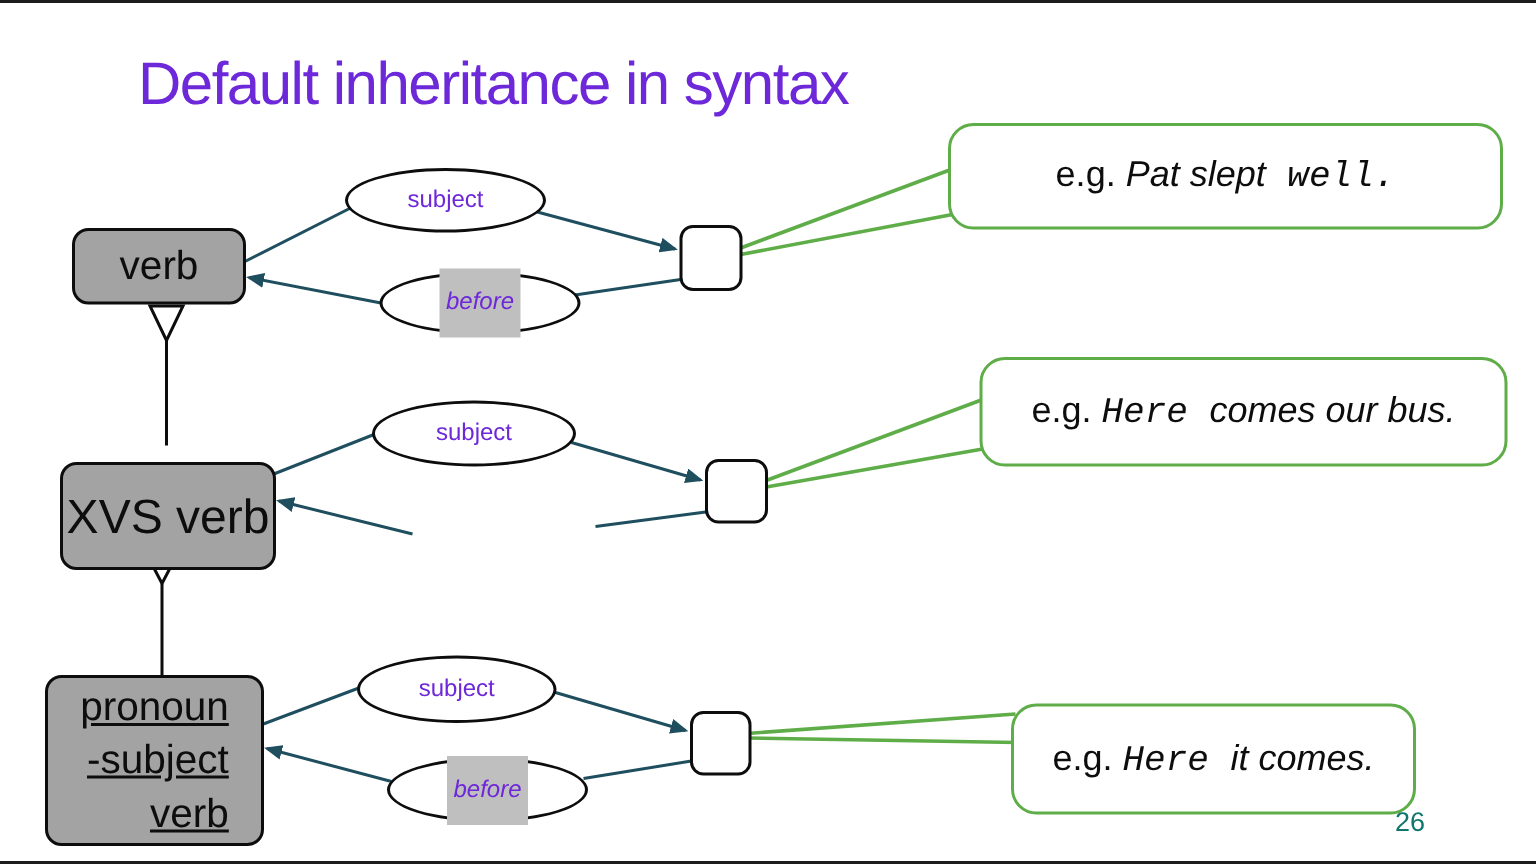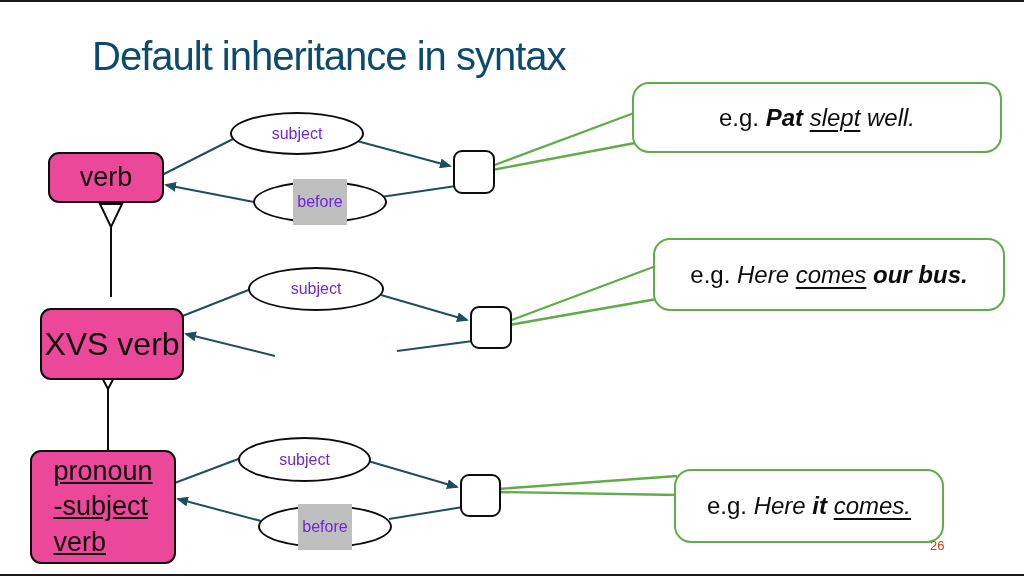--- a/index.html
+++ b/index.html
@@ -5,64 +5,64 @@
   html,body{margin:0;padding:0;background:#e8e8e8;}
   .slide{
     position:relative;width:1024px;height:576px;background:#ffffff;
     font-family:"Liberation Sans", sans-serif;color:#0d0d0d;overflow:hidden;
   }
   .edge-line{position:absolute;left:0;width:1024px;height:2px;background:#1c1c1c;}
   .edge-top{top:0;}
   .edge-bottom{bottom:0;}
   .title{
     position:absolute;left:92px;top:34px;font-size:40px;letter-spacing:-1px;
-    color:#0c4a6e;white-space:nowrap;
+    color:#6d28d9;white-space:nowrap;
   }
   svg.layer{position:absolute;left:0;top:0;z-index:1;}
   .node{
-    position:absolute;z-index:2;background:#ec4899;border:2.2px solid #0d0d0d;
+    position:absolute;z-index:2;background:#a3a3a3;border:2.2px solid #0d0d0d;
     border-radius:11px;display:flex;align-items:center;justify-content:center;
-    text-align:left;
+    text-align:right;
   }
   .node-verb{left:48px;top:152px;width:112px;height:47px;font-size:27px;}
   .node-xvs{left:40px;top:308px;width:140px;height:68px;font-size:32px;}
   .node-pronoun{left:30px;top:450px;width:142px;height:110px;font-size:27px;line-height:1.32;}
   .node-pronoun .lbl{white-space:pre-line;text-decoration:underline;}
   .ellipse{
     position:absolute;z-index:2;background:#ffffff;border:2px solid #0d0d0d;
     border-radius:50%;display:flex;align-items:center;justify-content:center;
     font-size:16px;color:#6d28d9;
   }
   .el-r1-subject{left:230px;top:112px;width:130px;height:39px;}
   .el-r1-before {left:253px;top:181px;width:130px;height:38px;}
   .el-r2-subject{left:248px;top:267px;width:132px;height:40px;}
   .el-r2-after  {left:272px;top:335px;width:128px;height:42px;}
   .el-r3-subject{left:238px;top:437px;width:129px;height:41px;}
   .el-r3-before {left:258px;top:505px;width:130px;height:39px;}
-  .hl{background:#bfbfbf;padding:14px 4px;}
+  .hl{background:#bfbfbf;padding:14px 4px;font-style:italic;}
   .slot{
     position:absolute;z-index:2;background:#ffffff;border:2.4px solid #0d0d0d;
     border-radius:9px;
   }
   .slot-r1{left:453px;top:150px;width:38px;height:40px;}
   .slot-r2{left:470px;top:306px;width:38px;height:39px;}
   .slot-r3{left:460px;top:474px;width:37px;height:39px;}
   .callout{
     position:absolute;z-index:2;background:#ffffff;border:2.4px solid #5fad48;
     border-radius:17px;display:flex;align-items:center;justify-content:center;
     font-size:24px;white-space:nowrap;
   }
   .callout-r1{left:632px;top:82px;width:366px;height:67px;}
   .callout-r2{left:653px;top:238px;width:348px;height:69px;}
   .callout-r3{left:674px;top:433px;width:266px;height:70px;margin-top:36px;}
   .seg{display:inline;}
-  .seg.i{font-style:italic;}
-  .seg.bi{font-style:italic;font-weight:bold;}
-  .seg.iu{font-style:italic;text-decoration:underline;text-underline-offset:4px;text-decoration-thickness:1.5px;}
-  .page-number{position:absolute;left:930px;top:538px;font-size:13px;color:#c2410c;z-index:2;}
+  .seg.i{font-style:italic;font-family:Liberation Mono, monospace;}
+  .seg.bi{font-style:italic;font-weight:normal;}
+  .seg.iu{font-style:italic;text-underline-offset:4px;text-decoration-thickness:1.5px;}
+  .page-number{position:absolute;left:930px;top:538px;font-size:18px;color:#0f766e;z-index:2;}
 </style>
 </head>
 <body>
 
 <div class="slide">
 
   <div class="edge-line edge-top"></div>
   <div class="edge-line edge-bottom"></div>
 
   <div class="title">Default inheritance in syntax</div>

